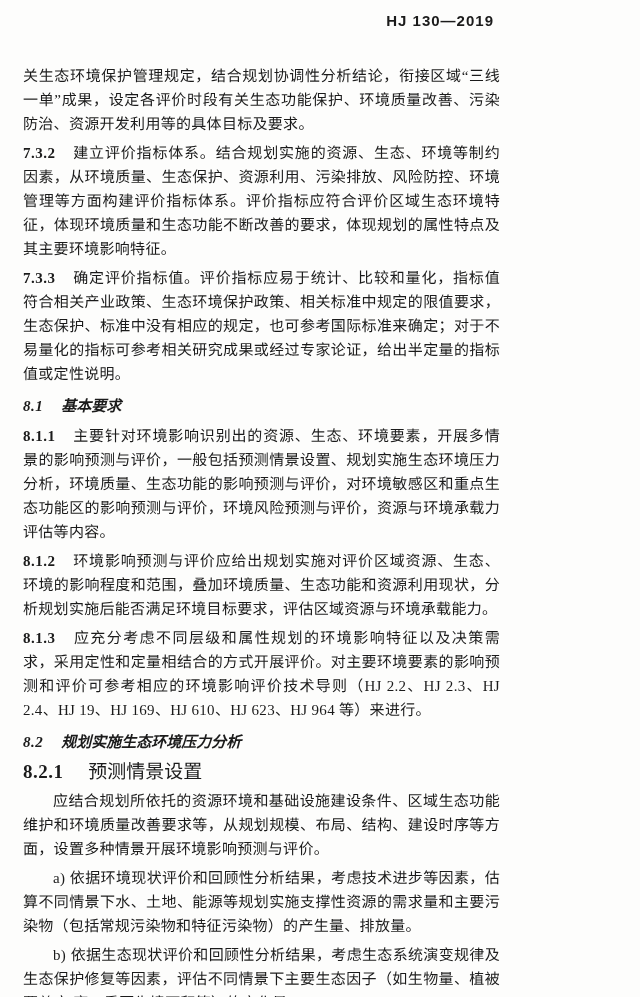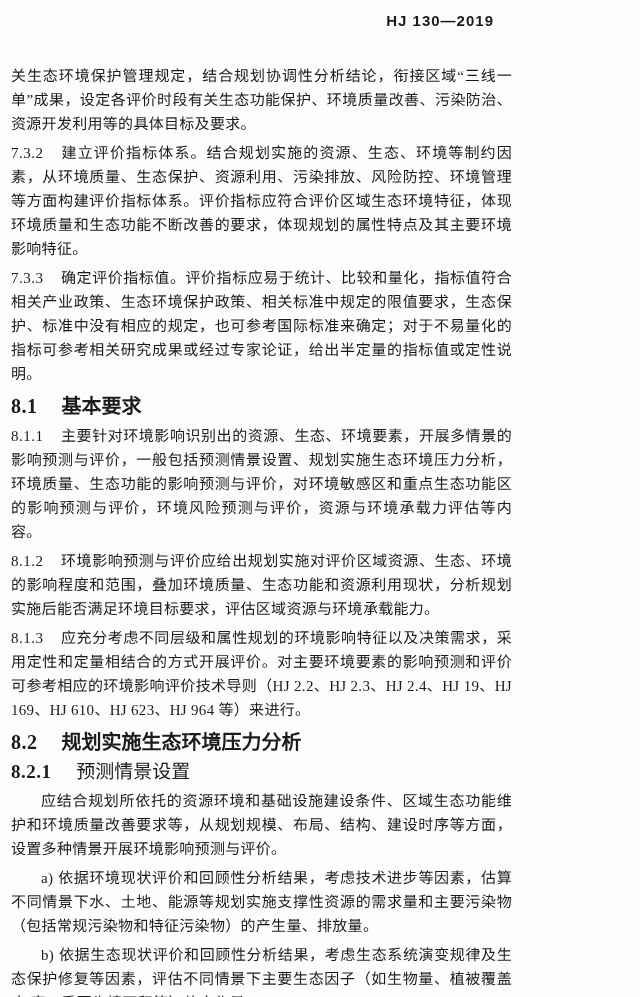--- a/index.html
+++ b/index.html
@@ -25,54 +25,55 @@
     text-align: right;
     padding-right: 18px;
     font-family: "Liberation Sans", "DejaVu Sans", sans-serif;
     font-weight: bold;
     font-size: 15px;
     line-height: 18px;
     letter-spacing: 1px;
     margin-bottom: 34px;
   }
   .doc-body p, .doc-body div.h1, .doc-body div.h2 {
-    margin: 5px 0;
+    margin: 5px 12px;
   }
   .para {
     font-size: 15px;
     line-height: 24px;
     text-align: justify;
     letter-spacing: 0.3px;
   }
   .para .num {
-    font-weight: normal;
+    font-weight: bold;
     margin-right: 1.15em;
     letter-spacing: 0.5px;
   }
   .para.indent {
     text-indent: 2em;
   }
   .item-prefix {
     margin-right: 0.3em;
   }
   .h1 {
     font-family: "Liberation Sans", "DejaVu Sans", sans-serif;
     font-weight: bold;
     font-size: 15.5px;
     line-height: 24px;
     margin-top: 10px !important;
     margin-bottom: 6px !important;
   }
   .h2 {
     font-family: "Liberation Sans", "DejaVu Sans", sans-serif;
     font-weight: bold;
-    font-size: 20px;
+    font-size: 15px;
     line-height: 24px;
     margin-top: 8px !important;
     margin-bottom: 6px !important;
+    font-style: italic;
   }
   .h1 .num, .h2 .num {
     font-family: "Liberation Serif", "DejaVu Serif", serif;
     font-weight: bold;
     margin-right: 1.2em;
     letter-spacing: 0.5px;
   }
   .subhead {
     font-size: 19px;
     line-height: 24px;

